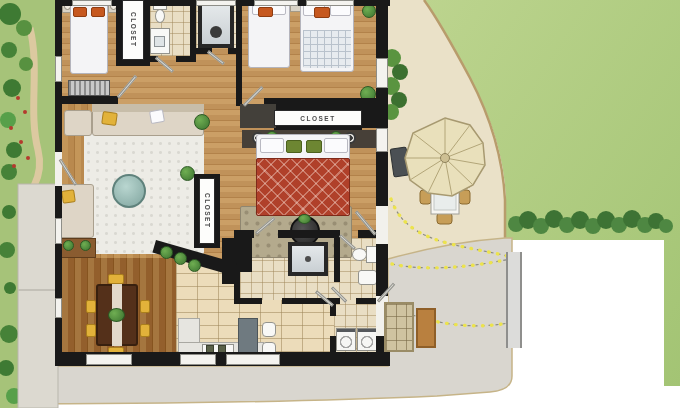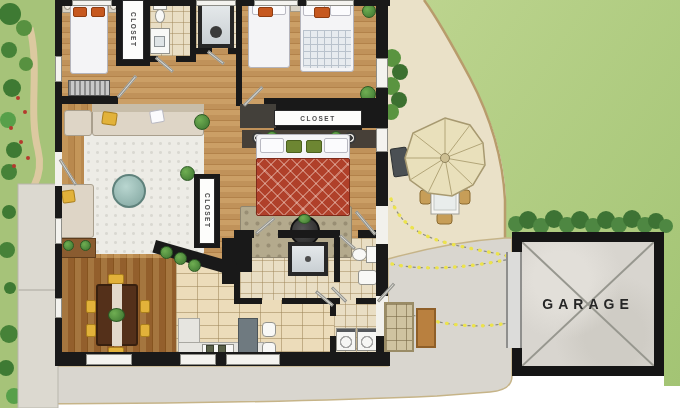--- a/index.html
+++ b/index.html
@@ -328,22 +328,15 @@
   <div class="abs closet hlab" style="left:274px;top:110px;width:88px;height:16px;">
     <span>CLOSET</span>
   </div>
   <div class="abs closet vlab" style="left:199px;top:178px;width:16px;height:66px;">
     <span>CLOSET</span>
   </div>
 
   <div class="abs stone" style="left:384px;top:302px;width:30px;height:50px;"></div>
   <div class="abs mat" style="left:416px;top:308px;width:20px;height:40px;"></div>
 
-  <div class="abs garage" style="left:512px;top:232px;width:152px;height:144px;">
-    <svg width="132" height="124" viewBox="0 0 132 124" style="position:absolute;left:0;top:0;">
-      <line x1="0" y1="0" x2="132" y2="124" stroke="#97978f" stroke-width="2"></line>
-      <line x1="132" y1="0" x2="0" y2="124" stroke="#97978f" stroke-width="2"></line>
-    </svg>
-    <div class="abs glab" style="left:0;top:0;width:132px;height:124px;">GARAGE</div>
-  </div>
   <div class="abs gdoor" style="left:506px;top:252px;width:16px;height:96px;"></div>
 
 </div>
 
 </body></html>

